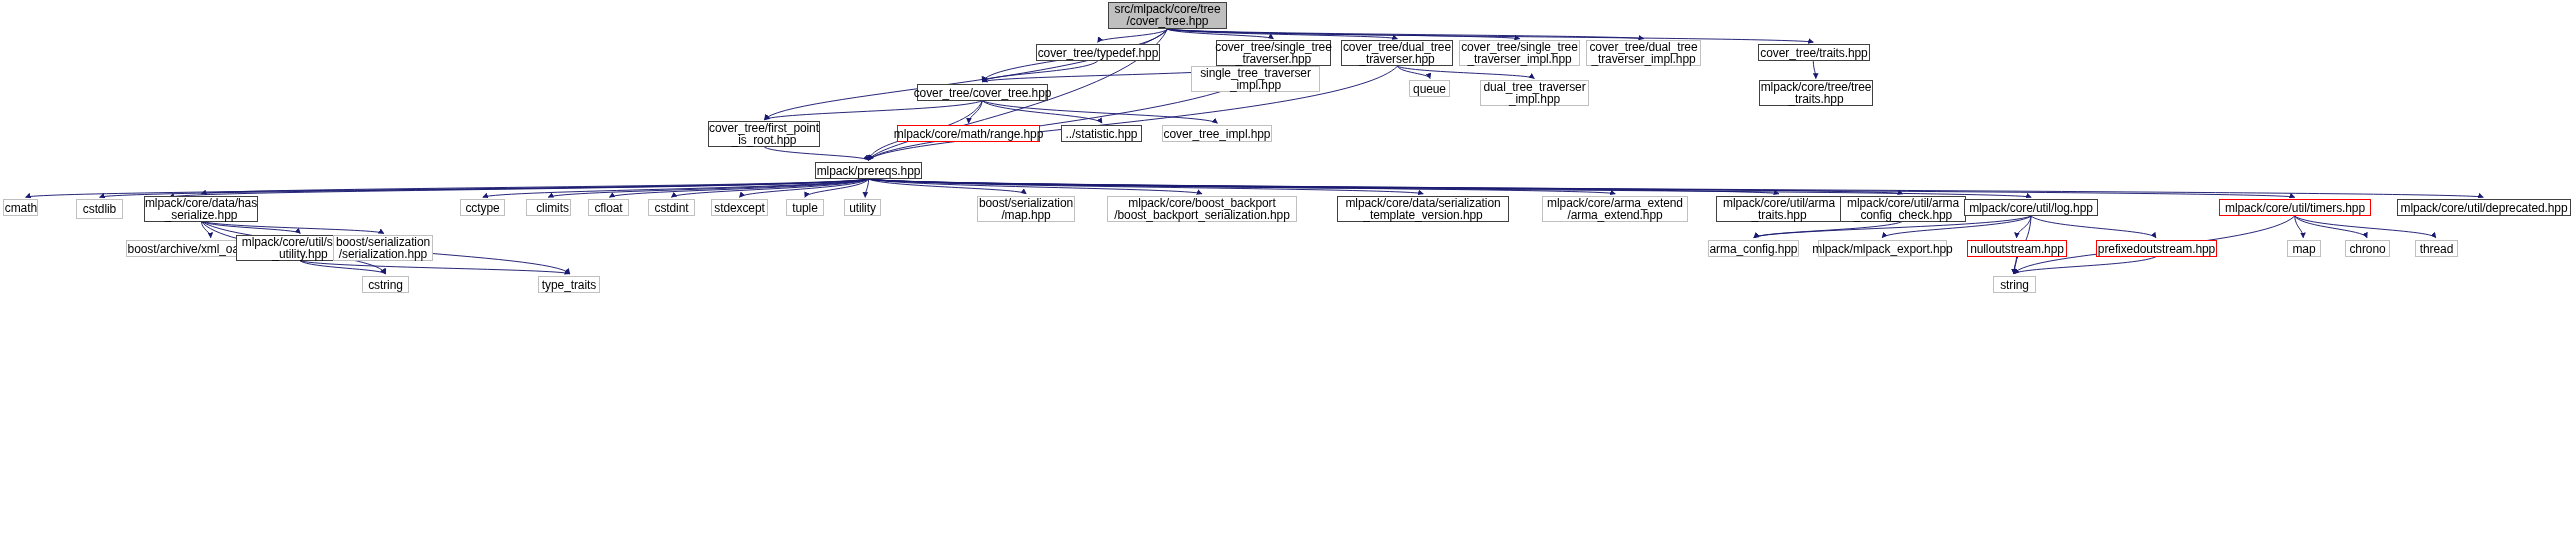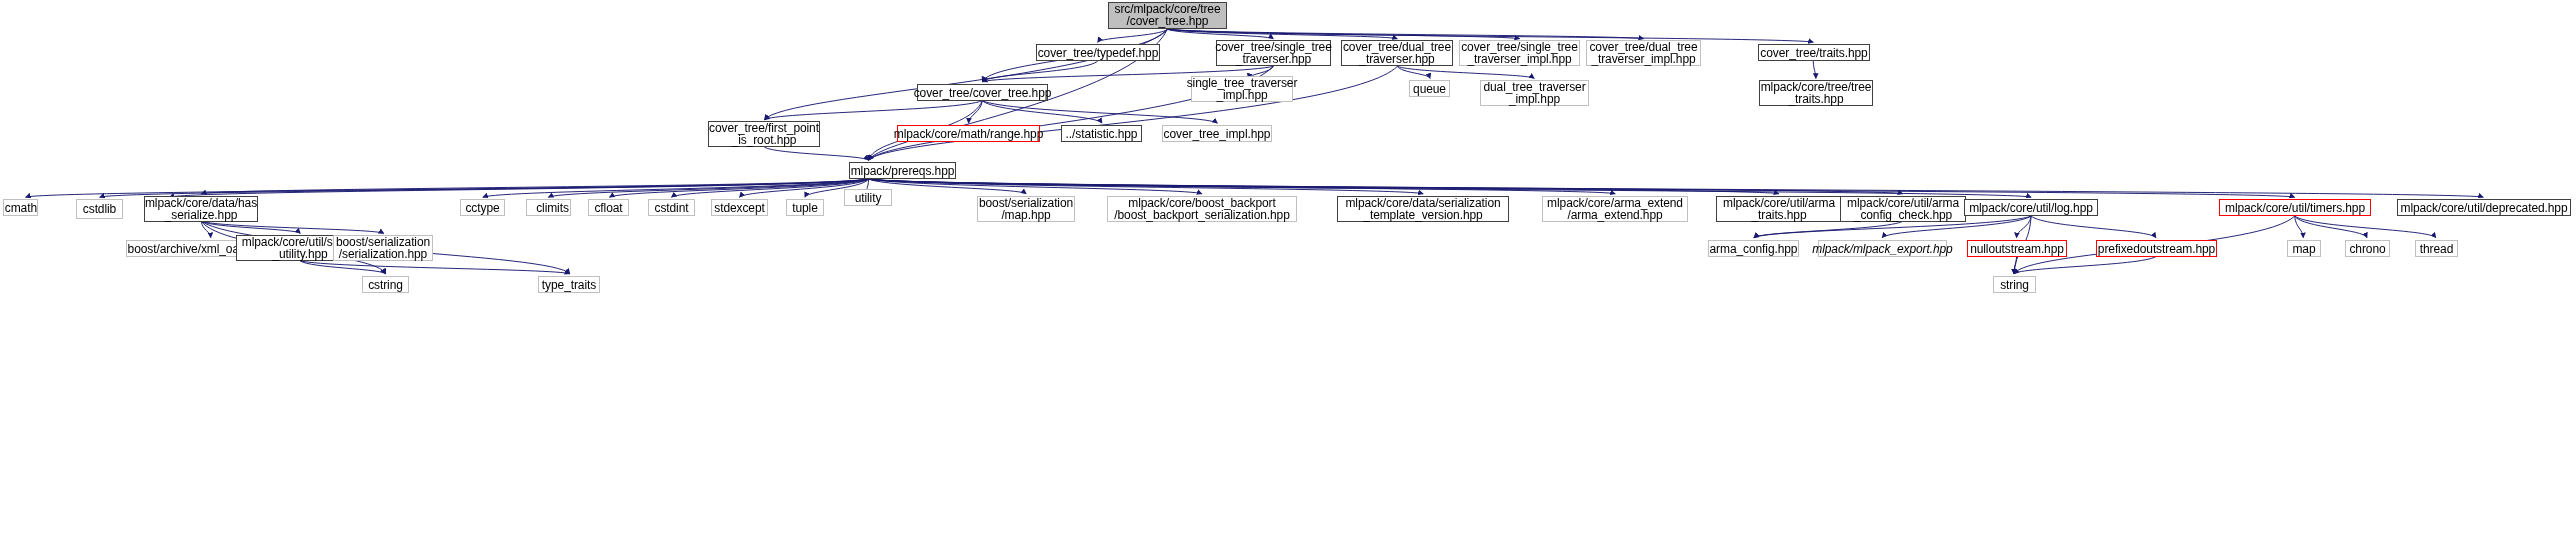--- a/index.html
+++ b/index.html
@@ -124,45 +124,45 @@
     <div class="node b-black" style="left: 1216px; top: 40px; width: 115px; height: 26px;">cover_tree/single_tree
 _traverser.hpp</div>
     <div class="node b-black" style="left: 1341px; top: 40px; width: 112px; height: 26px;">cover_tree/dual_tree
 _traverser.hpp</div>
     <div class="node b-grey" style="left: 1459px; top: 40px; width: 121px; height: 26px;">cover_tree/single_tree
 _traverser_impl.hpp</div>
     <div class="node b-grey" style="left: 1586px; top: 40px; width: 115px; height: 26px;">cover_tree/dual_tree
 _traverser_impl.hpp</div>
     <div class="node b-black" style="left: 1758px; top: 44px; width: 112px; height: 17px;">cover_tree/traits.hpp</div>
     <div class="node b-black" style="left: 917px; top: 84px; width: 131px; height: 17px;">cover_tree/cover_tree.hpp</div>
-    <div class="node b-grey" style="left: 1191px; top: 76px; width: 102px; height: 26px;">single_tree_traverser
+    <div class="node b-grey" style="left: 1191px; top: 66px; width: 129px; height: 26px;">single_tree_traverser
 _impl.hpp</div>
     <div class="node b-grey" style="left: 1409px; top: 80px; width: 41px; height: 17px;">queue</div>
     <div class="node b-grey" style="left: 1480px; top: 80px; width: 109px; height: 26px;">dual_tree_traverser
 _impl.hpp</div>
     <div class="node b-black" style="left: 1759px; top: 80px; width: 114px; height: 26px;">mlpack/core/tree/tree
 _traits.hpp</div>
     <div class="node b-black" style="left: 708px; top: 121px; width: 112px; height: 26px;">cover_tree/first_point
 _is_root.hpp</div>
     <div class="node b-red" style="left: 897px; top: 125px; width: 143px; height: 17px;">mlpack/core/math/range.hpp</div>
     <div class="node b-black" style="left: 1061px; top: 125px; width: 81px; height: 17px;">../statistic.hpp</div>
     <div class="node b-grey" style="left: 1162px; top: 125px; width: 110px; height: 17px;">cover_tree_impl.hpp</div>
-    <div class="node b-black" style="left: 849px; top: 162px; width: 107px; height: 17px;">mlpack/prereqs.hpp</div>
+    <div class="node b-black" style="left: 815px; top: 162px; width: 107px; height: 17px;">mlpack/prereqs.hpp</div>
     <div class="node b-grey" style="left: 3.4px; top: 199px; width: 35px; height: 17px;">cmath</div>
     <div class="node b-grey" style="left: 76px; top: 199px; width: 47px; height: 20px;">cstdlib</div>
     <div class="node b-grey" style="left: 146px; top: 199px; width: 45px; height: 17px;">cstdio</div>
     <div class="node b-black" style="left: 144px; top: 196px; width: 114px; height: 26px;">mlpack/core/data/has
 _serialize.hpp</div>
     <div class="node b-grey" style="left: 460px; top: 199px; width: 45px; height: 17px;">cctype</div>
     <div class="node b-grey" style="left: 526px; top: 199px; width: 45px; height: 17px; padding-left: 8px;">climits</div>
     <div class="node b-grey" style="left: 588px; top: 199px; width: 41px; height: 17px;">cfloat</div>
     <div class="node b-grey" style="left: 648px; top: 199px; width: 47px; height: 17px;">cstdint</div>
     <div class="node b-grey" style="left: 711px; top: 199px; width: 57px; height: 17px;">stdexcept</div>
     <div class="node b-grey" style="left: 786px; top: 199px; width: 38px; height: 17px;">tuple</div>
-    <div class="node b-grey" style="left: 844px; top: 189px; width: 48px; height: 17px; text-align: right;">utility</div>
+    <div class="node b-grey" style="left: 844px; top: 199px; width: 37px; height: 17px; text-align: right;">utility</div>
     <div class="node b-grey" style="left: 977px; top: 196px; width: 98px; height: 26px;">boost/serialization
 /map.hpp</div>
     <div class="node b-grey" style="left: 1107px; top: 196px; width: 190px; height: 26px;">mlpack/core/boost_backport
 /boost_backport_serialization.hpp</div>
     <div class="node b-black" style="left: 1337px; top: 196px; width: 172px; height: 26px;">mlpack/core/data/serialization
 _template_version.hpp</div>
     <div class="node b-grey" style="left: 1542px; top: 196px; width: 146px; height: 26px;">mlpack/core/arma_extend
 /arma_extend.hpp</div>
     <div class="node b-black" style="left: 1716px; top: 196px; width: 126px; height: 26px;">mlpack/core/util/arma
 _traits.hpp</div>
@@ -170,21 +170,21 @@
 _config_check.hpp</div>
     <div class="node b-black" style="left: 1964px; top: 199px; width: 134px; height: 17px;">mlpack/core/util/log.hpp</div>
     <div class="node b-red" style="left: 2219px; top: 199px; width: 152px; height: 17px;">mlpack/core/util/timers.hpp</div>
     <div class="node b-black" style="left: 2397px; top: 199px; width: 174px; height: 17px;">mlpack/core/util/deprecated.hpp</div>
     <div class="node b-grey" style="left: 126px; top: 240px; width: 169px; height: 17px;">boost/archive/xml_oarchive.hpp</div>
     <div class="node b-black" style="left: 236px; top: 235px; width: 128px; height: 26px;">mlpack/core/util/sfinae
 _utility.hpp</div>
     <div class="node b-grey" style="left: 333px; top: 235px; width: 100px; height: 26px;">boost/serialization
 /serialization.hpp</div>
     <div class="node b-grey" style="left: 1708px; top: 240px; width: 91px; height: 17px;">arma_config.hpp</div>
-    <div class="node b-grey" style="left: 1818px; top: 240px; width: 129px; height: 17px; font-style: italic;">mlpack/mlpack_export.hpp</div>
+    <div class="node b-grey" style="left: 1818px; top: 240px; width: 129px; height: 17px;">mlpack/mlpack_export.hpp</div>
     <div class="node b-red" style="left: 1967px; top: 240px; width: 100px; height: 17px;">nulloutstream.hpp</div>
     <div class="node b-red" style="left: 2096px; top: 240px; width: 121px; height: 17px;">prefixedoutstream.hpp</div>
     <div class="node b-grey" style="left: 2287px; top: 240px; width: 34px; height: 17px;">map</div>
     <div class="node b-grey" style="left: 2345px; top: 240px; width: 45px; height: 17px;">chrono</div>
     <div class="node b-grey" style="left: 2415px; top: 240px; width: 43px; height: 17px;">thread</div>
     <div class="node b-grey" style="left: 362px; top: 276px; width: 47px; height: 17px;">cstring</div>
     <div class="node b-grey" style="left: 538px; top: 276px; width: 62px; height: 17px;">type_traits</div>
     <div class="node b-grey" style="left: 1993px; top: 276px; width: 43px; height: 17px;">string</div>
   </div>
 

